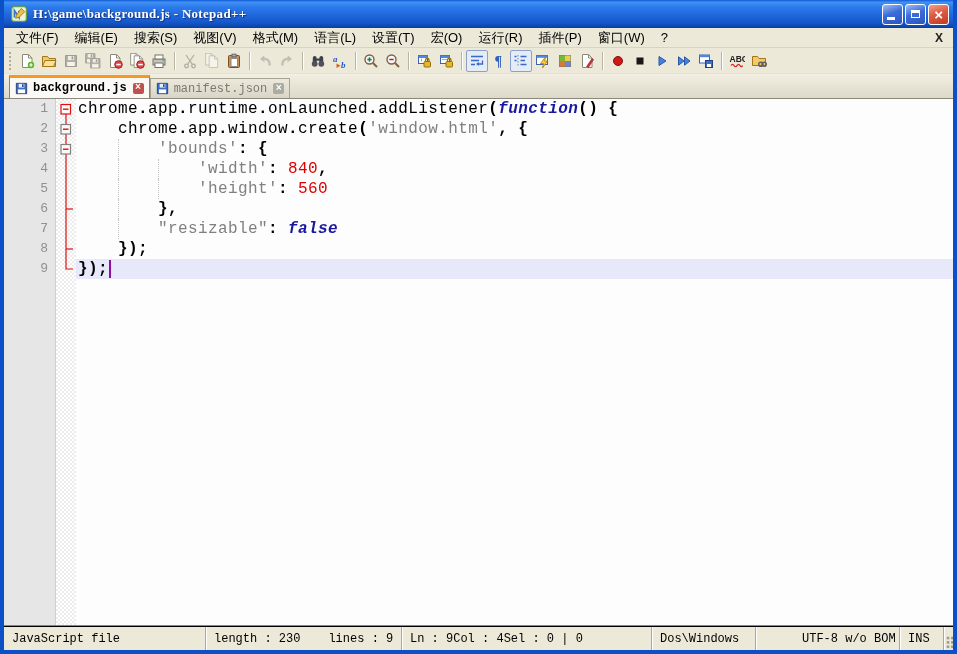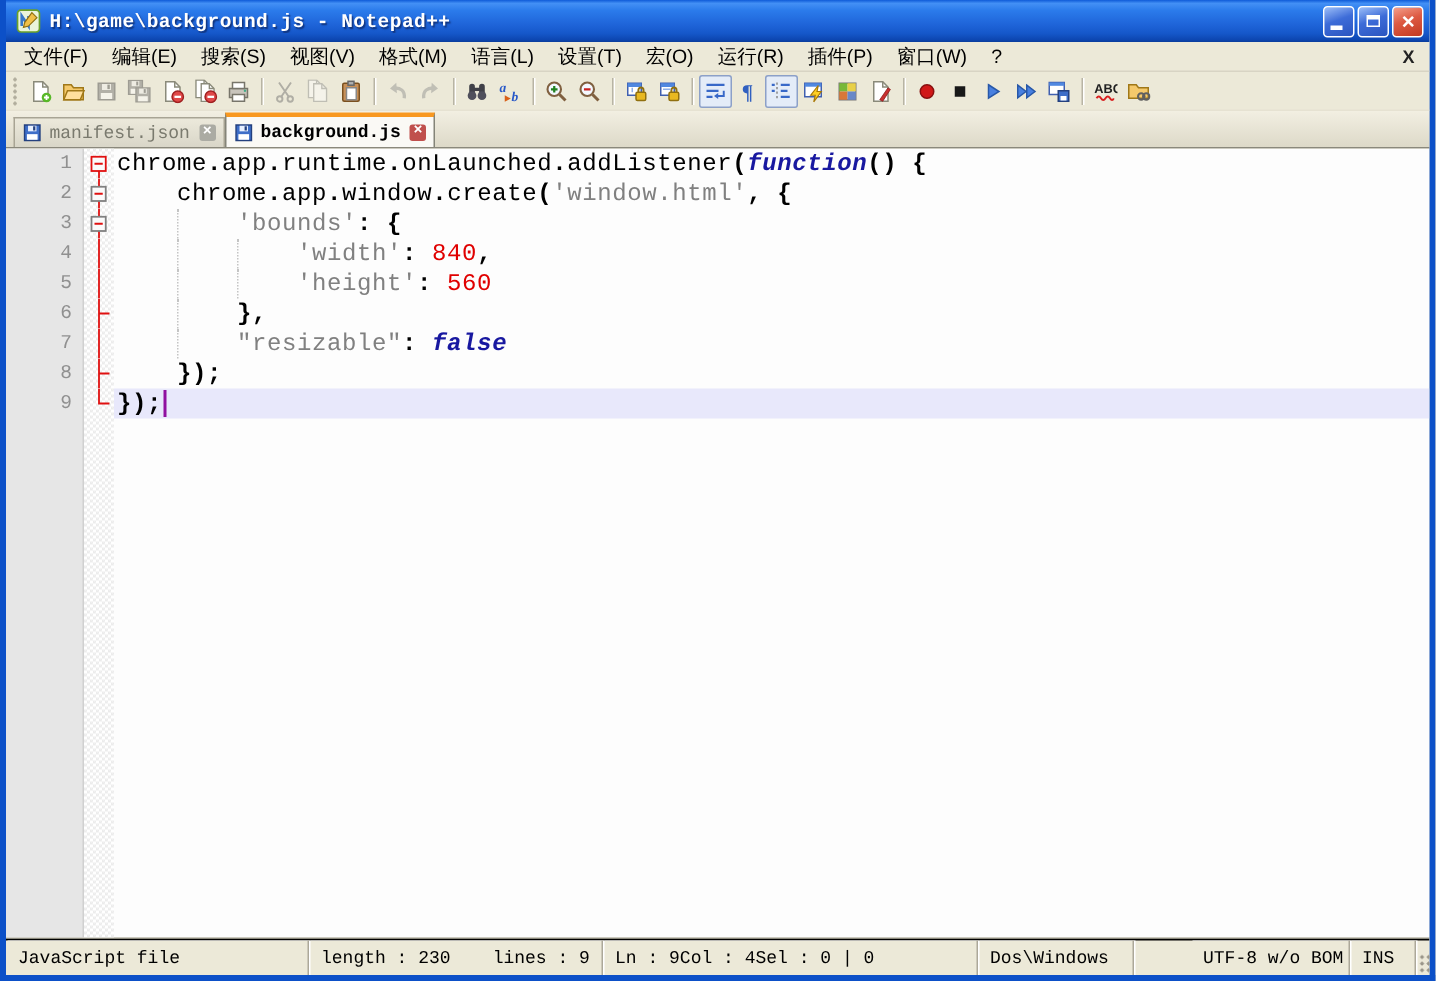--- a/index.html
+++ b/index.html
@@ -10,21 +10,21 @@
   *{box-sizing:border-box;}
   html,body{margin:0;padding:0;background:#9aa8bb;font-family:"Liberation Sans",sans-serif;}
   .win{width:957px;height:654px;display:flex;flex-direction:column;
        border-left:4px solid var(--win-border);border-right:4px solid var(--win-border);
        border-bottom:4px solid var(--win-border);background:var(--chrome);overflow:hidden;}
   
   .titlebar{height:28px;flex:0 0 28px;display:flex;align-items:center;padding:0 4px 0 6px;
     background:linear-gradient(180deg,#0F5BD8 0%,#4390F5 8%,#2B7BEB 25%,#1E63D8 60%,#1557C9 80%,#0D47B2 94%,#0A3D9C 100%);}
   .app-icon{width:18px;height:18px;margin-right:5px;display:flex;align-items:center;}
   .title-text{color:#fff;font-weight:bold;font-size:13px;letter-spacing:.3px;
-    text-shadow:1px 1px 1px #10327A;flex:1;white-space:nowrap;overflow:hidden;font-family:Liberation Mono, monospace;}
+    text-shadow:1px 1px 1px #10327A;flex:1;white-space:nowrap;overflow:hidden;font-family:Liberation Serif, serif;}
   .win-btns{display:flex;gap:2px;}
   .wbtn{width:21px;height:21px;border:1px solid #fff;border-radius:3px;display:flex;
     align-items:center;justify-content:center;position:relative;cursor:pointer;}
   .wbtn.min,.wbtn.max{background:linear-gradient(160deg,#9CBEF8 0%,#3D6CD8 45%,#2A55C0 100%);}
   .wbtn.close{background:linear-gradient(160deg,#F4A08C 0%,#DD5A43 45%,#C23A22 100%);}
   .glyph-min{position:absolute;left:4px;bottom:4px;width:8px;height:3px;background:#fff;}
   .glyph-max{width:9px;height:8px;border:1px solid #fff;border-top:3px solid #fff;}
   .glyph-close{color:#fff;font-weight:bold;font-size:15px;line-height:1;}
   .glyph-close::before{content:"×";}
   
@@ -387,38 +387,38 @@
         <span class="ticon"><svg width="16" height="16" viewBox="0 0 16 16">
             <path d="M1.5 3.5h5l1.5 2h6.5v7H1.5z" fill="#F5C96B" stroke="#A07818"></path>
             <circle cx="9.8" cy="11.3" r="2.1" fill="none" stroke="#606060" stroke-width="1.4"></circle>
             <circle cx="13.2" cy="11.3" r="2.1" fill="none" stroke="#606060" stroke-width="1.4"></circle>
             <path d="M10.5 11.3h2" stroke="#606060" stroke-width="1.4"></path>
           </svg></span>
       </span>
     </div>
 
   <div class="tabbar" id="tabbar">
+      <div class="tab active">
+        <span class="tab-floppy"><svg width="15" height="15" viewBox="0 0 16 16">
+            <path d="M2.5 2.5h11v11h-11z" fill="#3E6EC8" stroke="#24407E"></path>
+            <rect x="5" y="3" width="6" height="4" fill="#E8F0FF"></rect>
+            <rect x="8.6" y="3.4" width="1.6" height="3" fill="#24407E"></rect>
+            <rect x="4.2" y="9" width="7.6" height="4" fill="#fff"></rect>
+          </svg></span>
+        <span>background.js</span>
+        <span class="tab-close"></span>
+      </div>
       <div class="tab inactive">
         <span class="tab-floppy"><svg width="15" height="15" viewBox="0 0 16 16">
             <path d="M2.5 2.5h11v11h-11z" fill="#3E6EC8" stroke="#24407E"></path>
             <rect x="5" y="3" width="6" height="4" fill="#E8F0FF"></rect>
             <rect x="8.6" y="3.4" width="1.6" height="3" fill="#24407E"></rect>
             <rect x="4.2" y="9" width="7.6" height="4" fill="#fff"></rect>
           </svg></span>
         <span>manifest.json</span>
-        <span class="tab-close"></span>
-      </div>
-      <div class="tab active">
-        <span class="tab-floppy"><svg width="15" height="15" viewBox="0 0 16 16">
-            <path d="M2.5 2.5h11v11h-11z" fill="#3E6EC8" stroke="#24407E"></path>
-            <rect x="5" y="3" width="6" height="4" fill="#E8F0FF"></rect>
-            <rect x="8.6" y="3.4" width="1.6" height="3" fill="#24407E"></rect>
-            <rect x="4.2" y="9" width="7.6" height="4" fill="#fff"></rect>
-          </svg></span>
-        <span>background.js</span>
         <span class="tab-close"></span>
       </div>
     </div>
 
   <div class="editor-frame">
     <div class="editor">
       <div class="gutter-strip"></div>
       <div class="fold-strip"></div>
       <div class="codelines" id="codelines">
           <div class="code-line">

